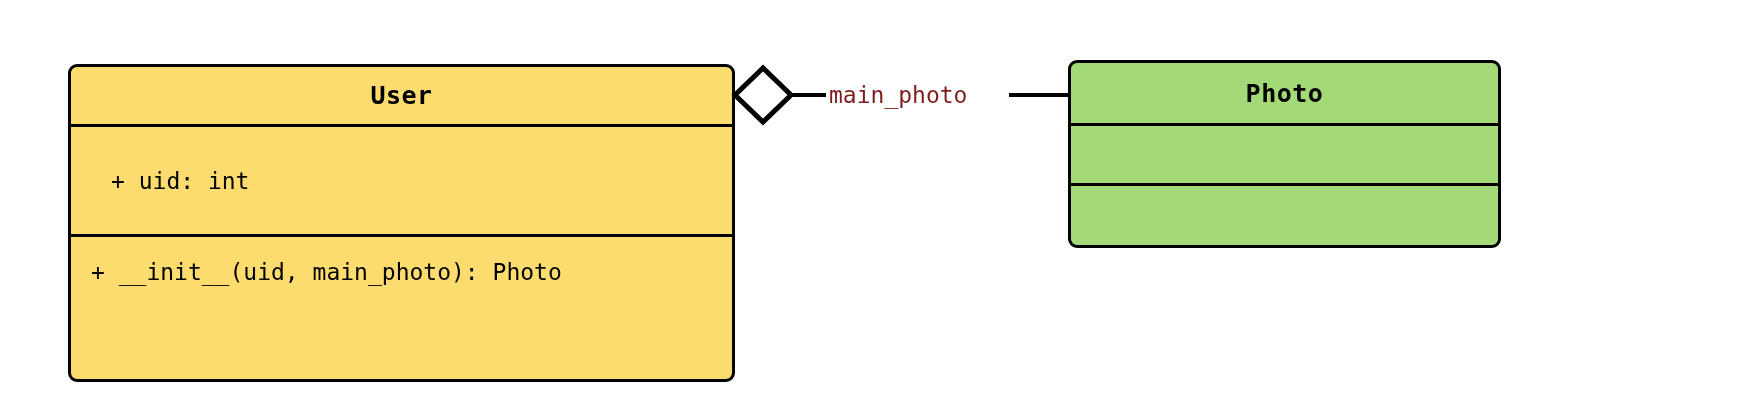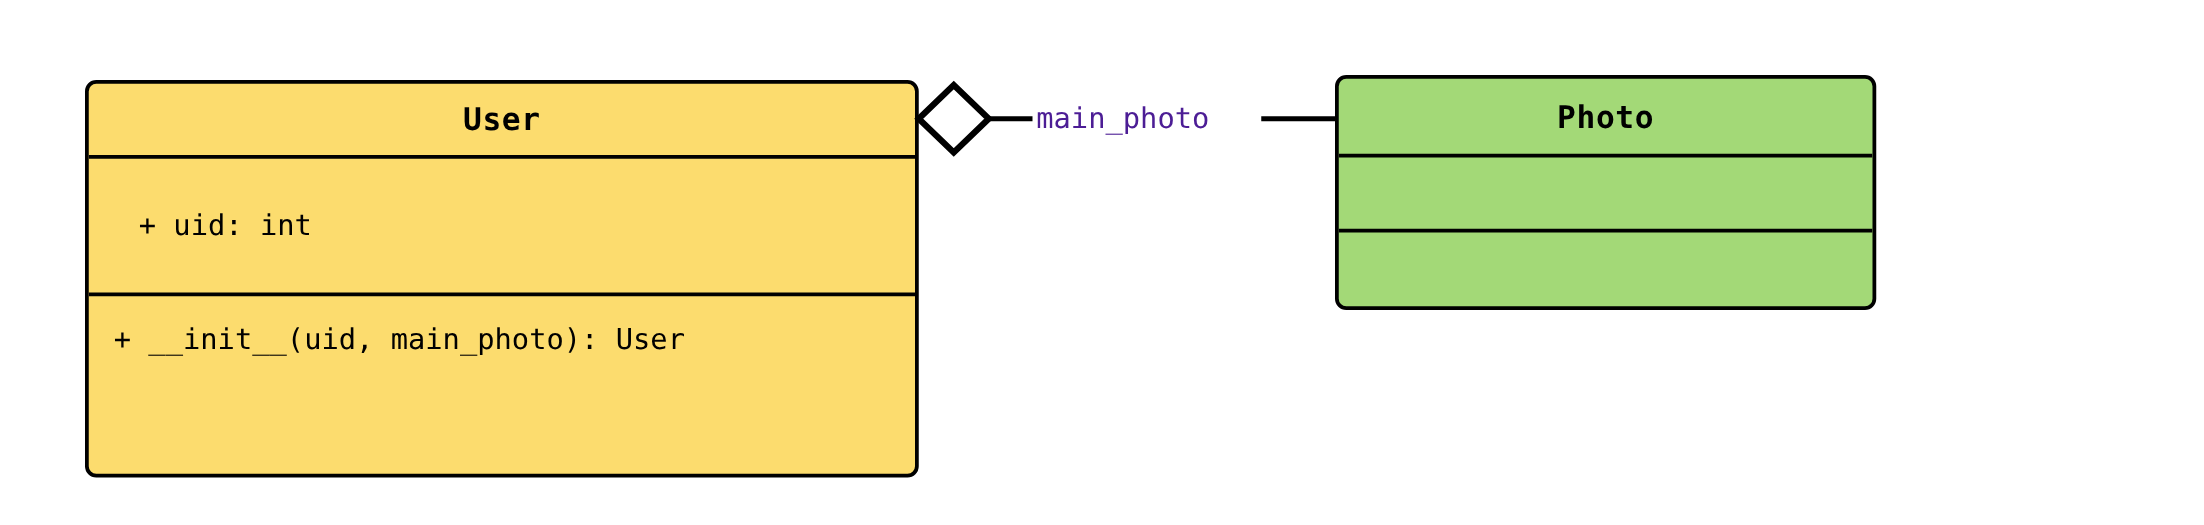--- a/index.html
+++ b/index.html
@@ -94,38 +94,38 @@
     width: 1763px;
     height: 420px;
     pointer-events: none;
   }
   #assoc-label {
     position: absolute;
     left: 826px;
     top: 81px;
     font-size: 23px;
     line-height: 28px;
-    color: #4c1d95;
+    color: #7f1d1d;
     white-space: pre;
     background: #ffffff;
     padding: 0 3px;
   }
 </style>
 </head>
 <body>
 
 <div id="canvas">
 
   <div class="uml-class" id="class-user">
     <div class="compartment c-title class-title">User</div>
     <div class="compartment c-attrs member-list">
       <div class="member">+ uid: int</div>
     </div>
     <div class="compartment c-methods member-list">
-      <div class="member">+ __init__(uid, main_photo): User</div>
+      <div class="member">+ __init__(uid, main_photo): Photo</div>
     </div>
   </div>
 
   <div class="uml-class" id="class-photo">
     <div class="compartment c-title class-title">Photo</div>
     <div class="compartment c-attrs member-list"></div>
     <div class="compartment c-methods member-list"></div>
   </div>
 
   <svg id="assoc-layer" viewBox="0 0 1763 420" width="1763" height="420">

